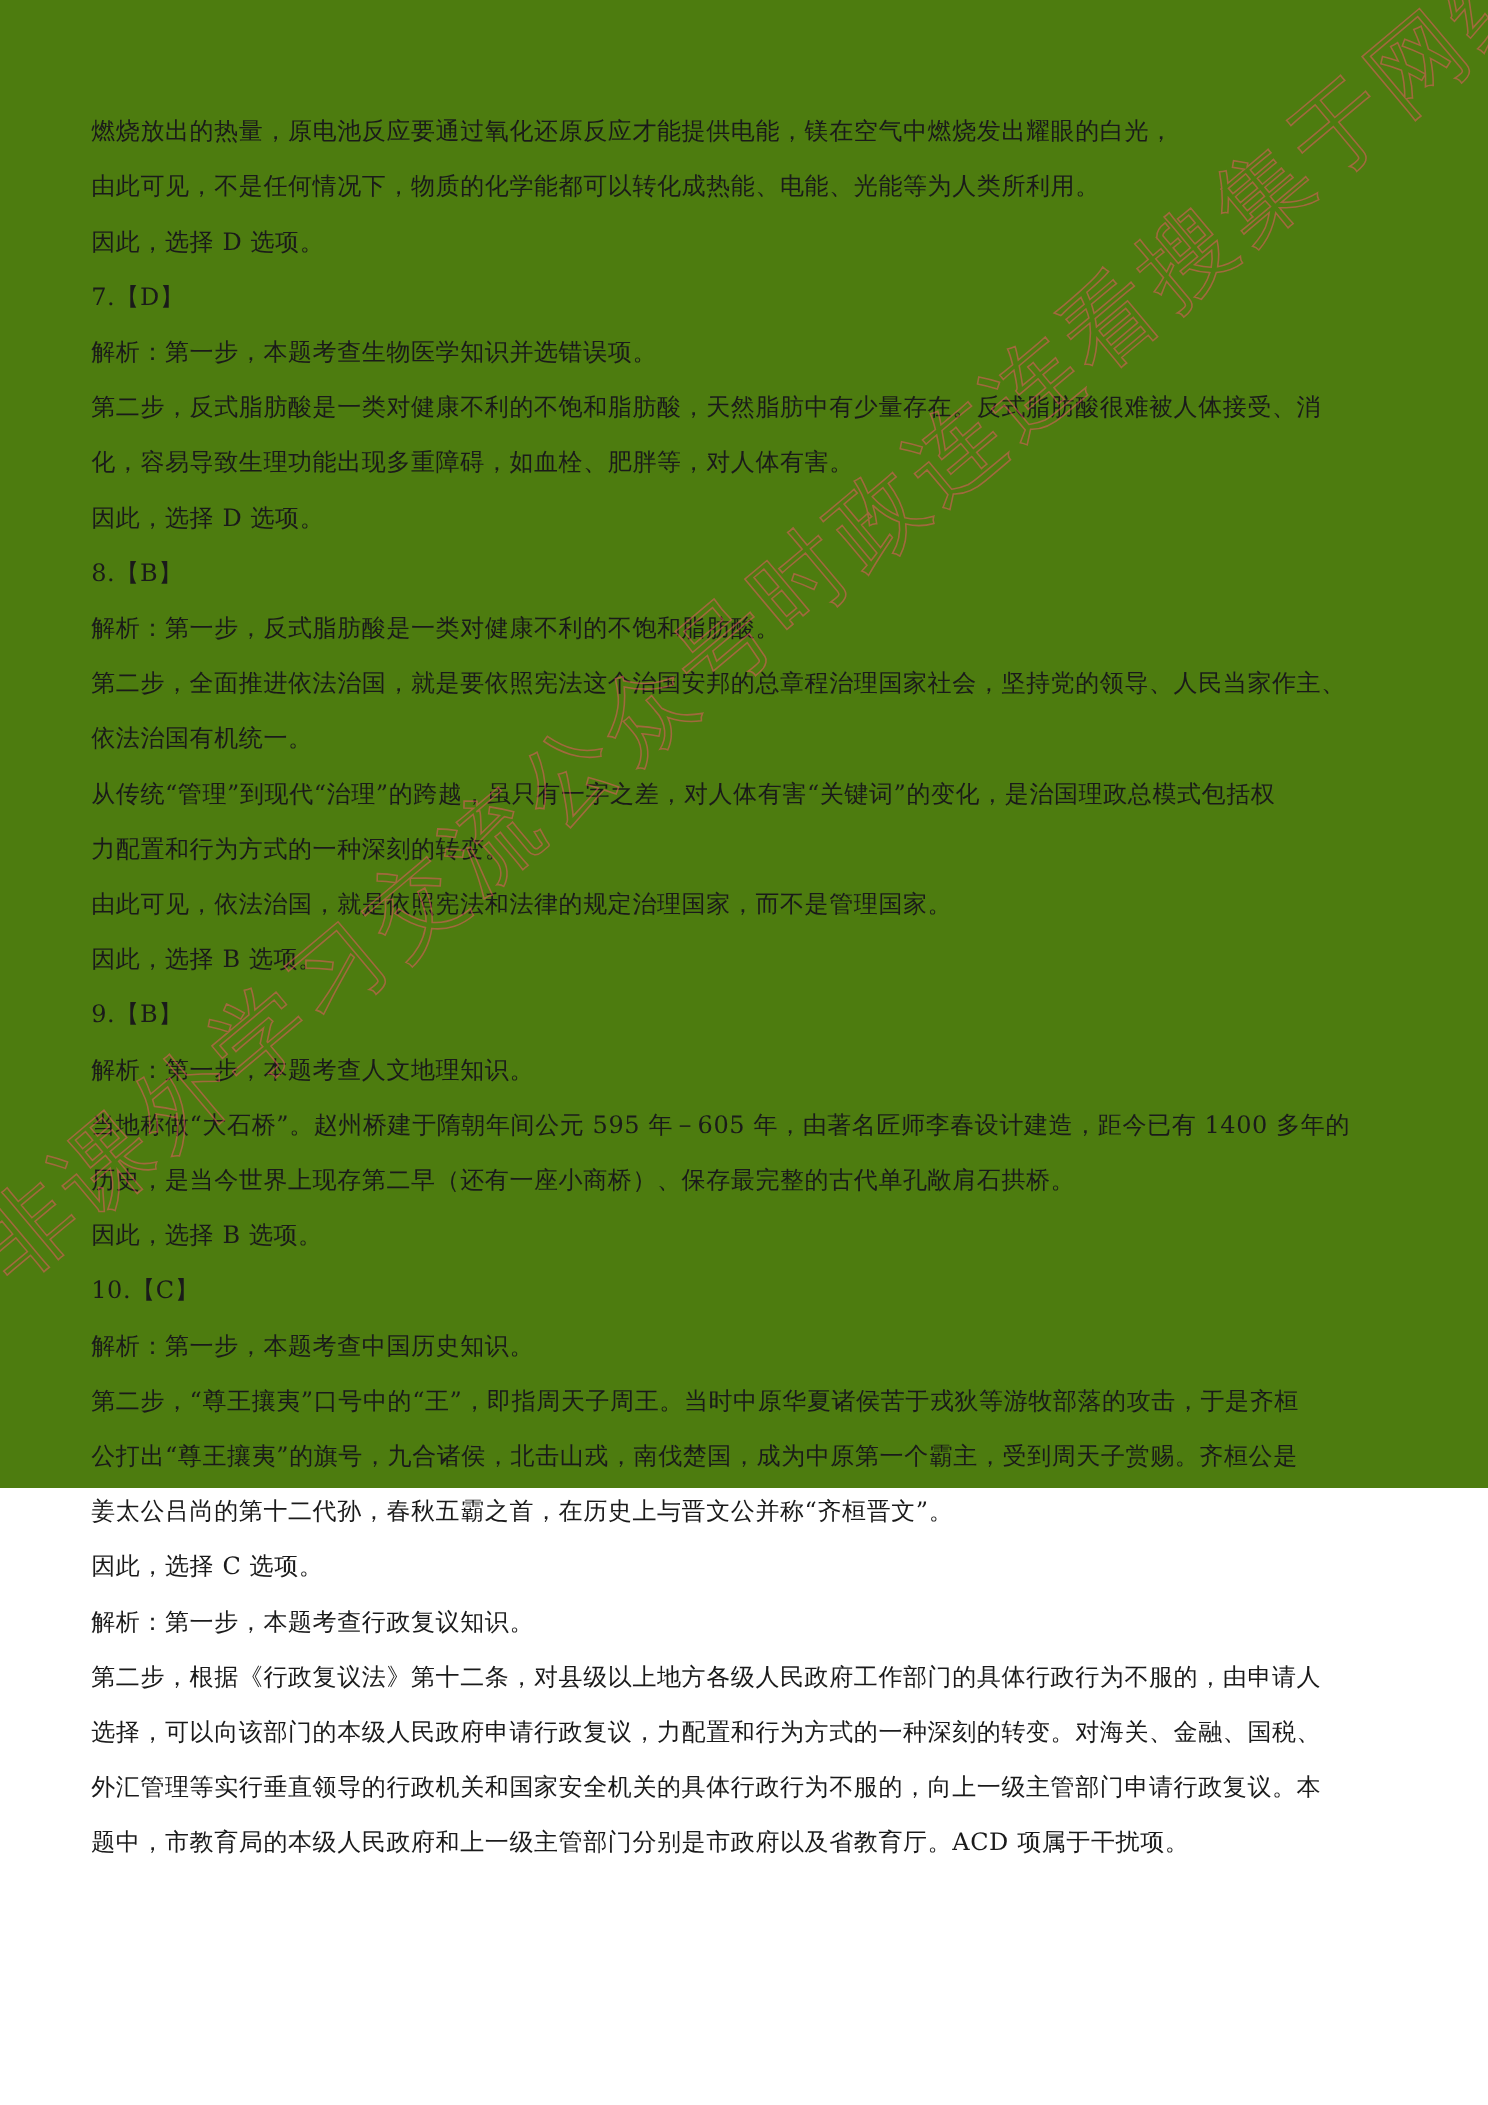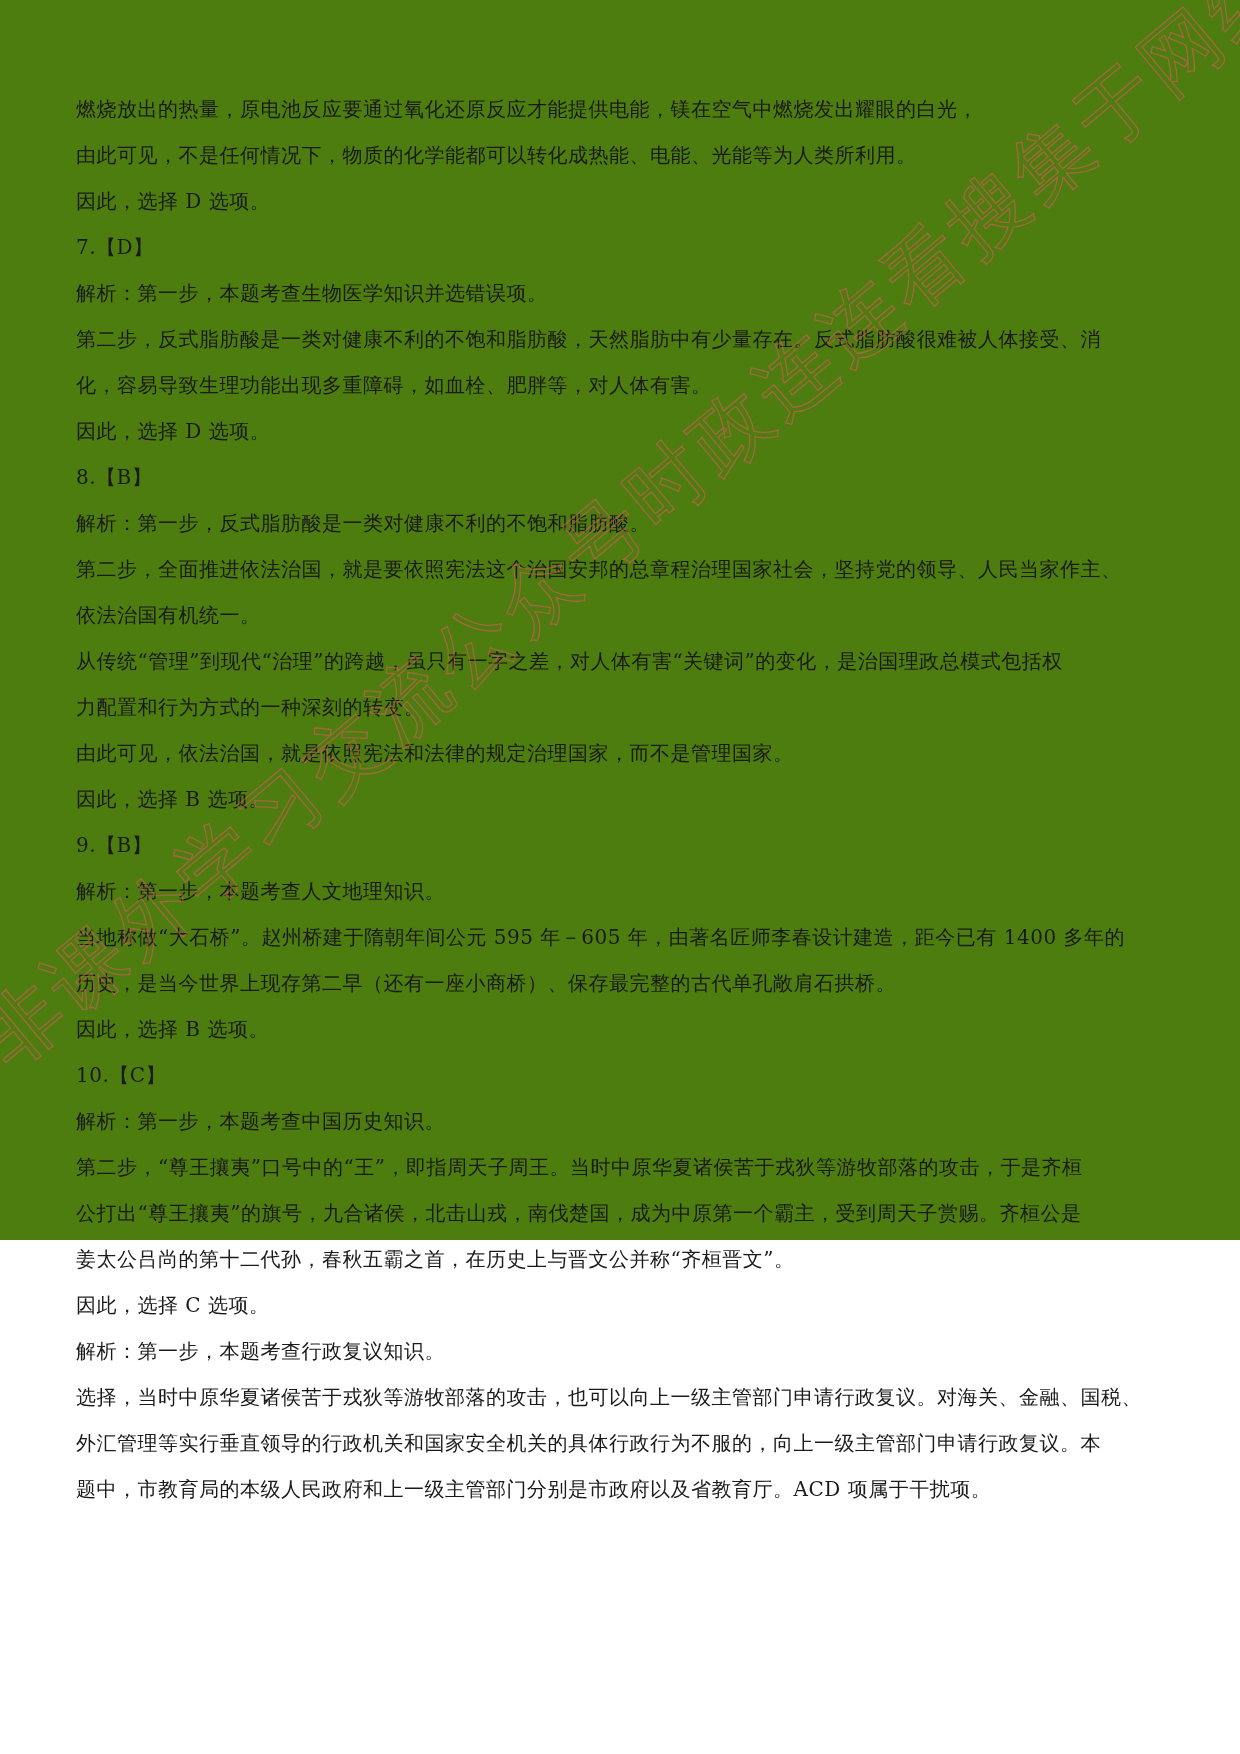--- a/index.html
+++ b/index.html
@@ -61,21 +61,22 @@
     <div class="line">当地称做“大石桥”。赵州桥建于隋朝年间公元 595 年－605 年，由著名匠师李春设计建造，距今已有 1400 多年的</div>
     <div class="line">历史，是当今世界上现存第二早（还有一座小商桥）、保存最完整的古代单孔敞肩石拱桥。</div>
     <div class="line">因此，选择 B 选项。</div>
     <div class="line">10.【C】</div>
     <div class="line">解析：第一步，本题考查中国历史知识。</div>
     <div class="line">第二步，“尊王攘夷”口号中的“王”，即指周天子周王。当时中原华夏诸侯苦于戎狄等游牧部落的攻击，于是齐桓</div>
     <div class="line">公打出“尊王攘夷”的旗号，九合诸侯，北击山戎，南伐楚国，成为中原第一个霸主，受到周天子赏赐。齐桓公是</div>
     <div class="line">姜太公吕尚的第十二代孙，春秋五霸之首，在历史上与晋文公并称“齐桓晋文”。</div>
     <div class="line">因此，选择 C 选项。</div>
     <div class="line">解析：第一步，本题考查行政复议知识。</div>
-    <div class="line">选择，当时中原华夏诸侯苦于戎狄等游牧部落的攻击，也可以向上一级主管部门申请行政复议。对海关、金融、国税、</div>
+    <div class="line">第二步，根据《行政复议法》第十二条，对县级以上地方各级人民政府工作部门的具体行政行为不服的，由申请人</div>
+    <div class="line">选择，可以向该部门的本级人民政府申请行政复议，力配置和行为方式的一种深刻的转变。对海关、金融、国税、</div>
     <div class="line">外汇管理等实行垂直领导的行政机关和国家安全机关的具体行政行为不服的，向上一级主管部门申请行政复议。本</div>
     <div class="line">题中，市教育局的本级人民政府和上一级主管部门分别是市政府以及省教育厅。ACD 项属于干扰项。</div>
   </div>
 
   <div class="watermark">
     <div class="wm-text">非课外学习交流公众号时政连连看搜集于网络</div>
   </div>
 </div>
 
 </body></html>

